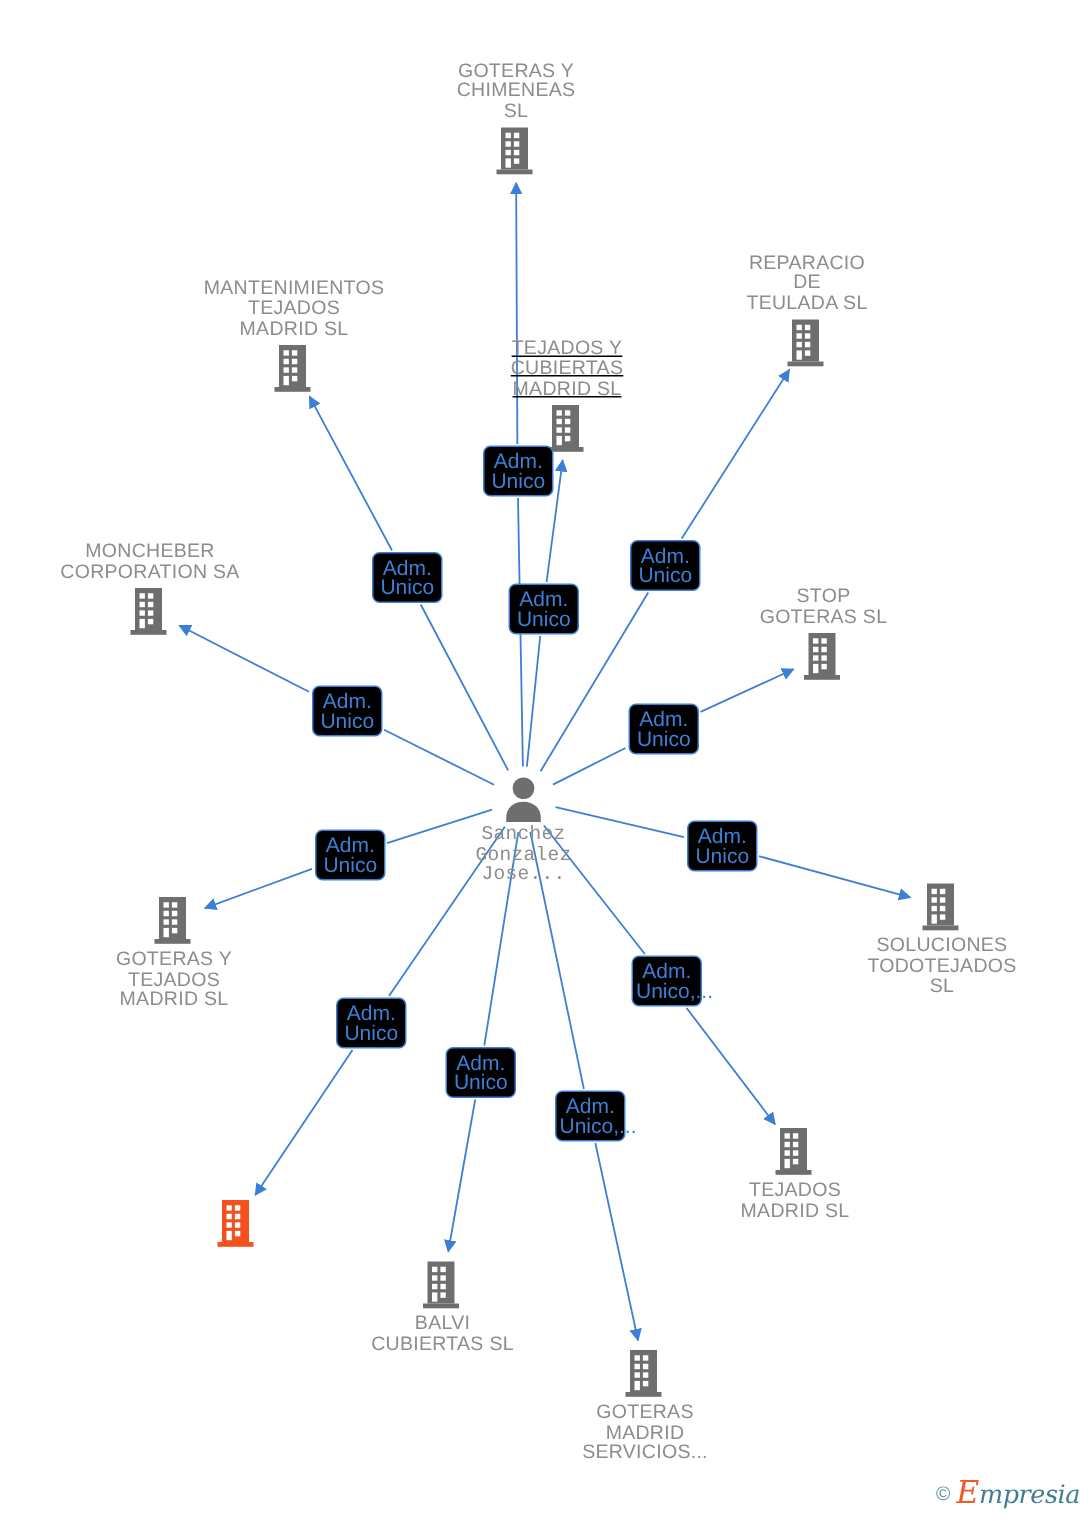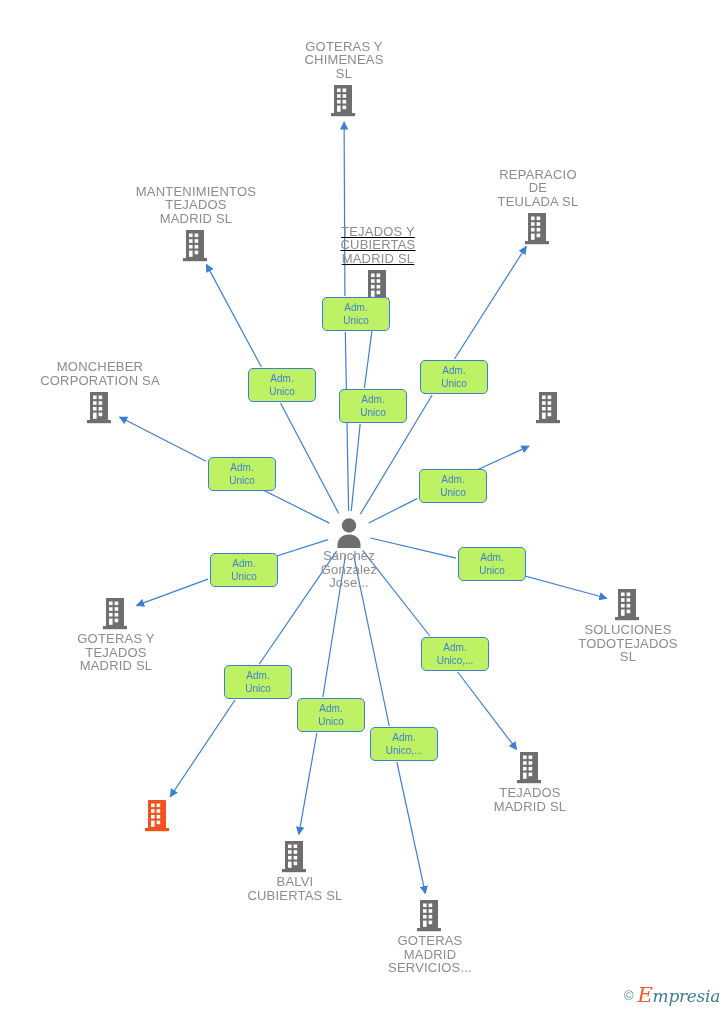--- a/index.html
+++ b/index.html
@@ -44,29 +44,29 @@
     letter-spacing: 0.2px;
     white-space: pre-line;
   }
   .node.label-above .node-label { margin-bottom: 3px; }
   .node.label-below .node-label { margin-top: 2px; }
   .node.highlight .node-label { color: #8c8c8c; }
 
   .edge-label {
     position: absolute;
     box-sizing: border-box;
-    background: #bef264;
+    background: #000000;
     border: 1px solid #3d7fd4;
     border-radius: 5px;
     color: #3d7fd4;
-    font-size: 10px;
+    font-size: 14px;
     line-height: 13px;
     text-align: center;
     padding: 3px 2px 3px 2px;
-    width: 68px;
+    width: 47px;
     margin-left: -23px;
     margin-top: -17px;
     z-index: 8;
     white-space: pre-line;
   }
   .watermark {
     position: absolute;
     right: 8px;
     bottom: 8px;
     display: flex;
@@ -121,21 +121,21 @@
       <line x1="457.6991150442478" y1="672" x2="516.6763867151383" y2="749.4933918466353" stroke="#3d7fd4" stroke-width="1.2" marker-end="url(#arrow)"></line>
       <line x1="336.57258646101997" y1="551.1537707579217" x2="259.32214765100673" y2="664" stroke="#3d7fd4" stroke-width="1.2"></line>
       <line x1="234.95488721804512" y1="700" x2="170.23511056328874" y2="796.7160707312652" stroke="#3d7fd4" stroke-width="1.2" marker-end="url(#arrow)"></line>
       <line x1="345.5381769182956" y1="554.7259241679377" x2="322.86813186813185" y2="697" stroke="#3d7fd4" stroke-width="1.2"></line>
       <line x1="316.8085106382979" y1="733" x2="298.840804598888" y2="834.3378620622718" stroke="#3d7fd4" stroke-width="1.2" marker-end="url(#arrow)"></line>
       <line x1="353.491069507244" y1="554.5367196824657" x2="389.2464454976303" y2="726" stroke="#3d7fd4" stroke-width="1.2"></line>
       <line x1="396.89473684210526" y1="762" x2="425.3474318845819" y2="893.4975906017164" stroke="#3d7fd4" stroke-width="1.2" marker-end="url(#arrow)"></line>
     </svg>
 
   <div id="node-layer">
-      <div class="node label-above" style="top: 517px; left: 349px;">
+      <div class="node label-above" style="top: 517px; left: 349px; font-family: Liberation Mono, monospace;">
         <span class="node-icon"><svg width="30" height="32" viewBox="0 0 30 32" aria-hidden="true">
             <circle cx="15" cy="8.5" r="7.2" fill="#6e6e6e"></circle>
             <path d="M15 17.5c-7 0-11.5 4.6-11.5 10.2V31h23v-3.3C26.5 22.1 22 17.5 15 17.5z" fill="#6e6e6e"></path>
           </svg></span>
         <span class="node-label">Sanchez
 Gonzalez
 Jose...</span>
       </div>
       <div class="node label-above" style="top: 39.5px; left: 344px;">
         <span class="node-label">GOTERAS Y
@@ -215,20 +215,22 @@
             <rect x="12.6" y="5.5" width="3.6" height="3.6" fill="#ffffff"></rect>
             <rect x="7" y="11.2" width="3.6" height="3.6" fill="#ffffff"></rect>
             <rect x="12.6" y="11.2" width="3.6" height="3.6" fill="#ffffff"></rect>
             <rect x="7" y="16.9" width="3.6" height="3.6" fill="#ffffff"></rect>
             <rect x="12.6" y="16.9" width="3.6" height="3.6" fill="#ffffff"></rect>
             <rect x="7" y="22.6" width="3.6" height="6.2" fill="#ffffff"></rect>
             <rect x="12.6" y="22.6" width="3.6" height="3.6" fill="#ffffff"></rect>
           </svg></span>
       </div>
       <div class="node label-above" style="top: 390px; left: 549px;">
+        <span class="node-label">STOP
+GOTERAS  SL</span>
         <span class="node-icon"><svg width="28" height="34" viewBox="0 0 28 34" aria-hidden="true">
             <rect x="4" y="2" width="18" height="28" fill="#6e6e6e"></rect>
             <rect x="1" y="30" width="24" height="3.2" fill="#6e6e6e"></rect>
             <rect x="7" y="5.5" width="3.6" height="3.6" fill="#ffffff"></rect>
             <rect x="12.6" y="5.5" width="3.6" height="3.6" fill="#ffffff"></rect>
             <rect x="7" y="11.2" width="3.6" height="3.6" fill="#ffffff"></rect>
             <rect x="12.6" y="11.2" width="3.6" height="3.6" fill="#ffffff"></rect>
             <rect x="7" y="16.9" width="3.6" height="3.6" fill="#ffffff"></rect>
             <rect x="12.6" y="16.9" width="3.6" height="3.6" fill="#ffffff"></rect>
             <rect x="7" y="22.6" width="3.6" height="6.2" fill="#ffffff"></rect>

